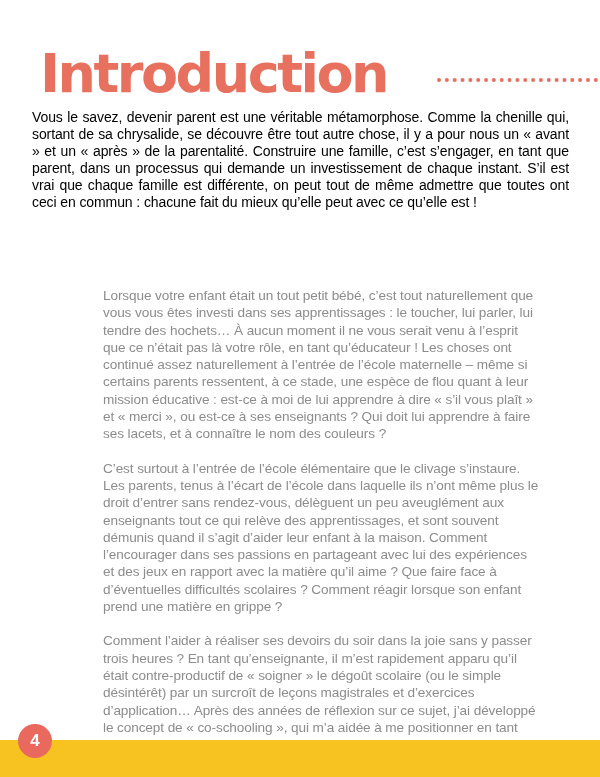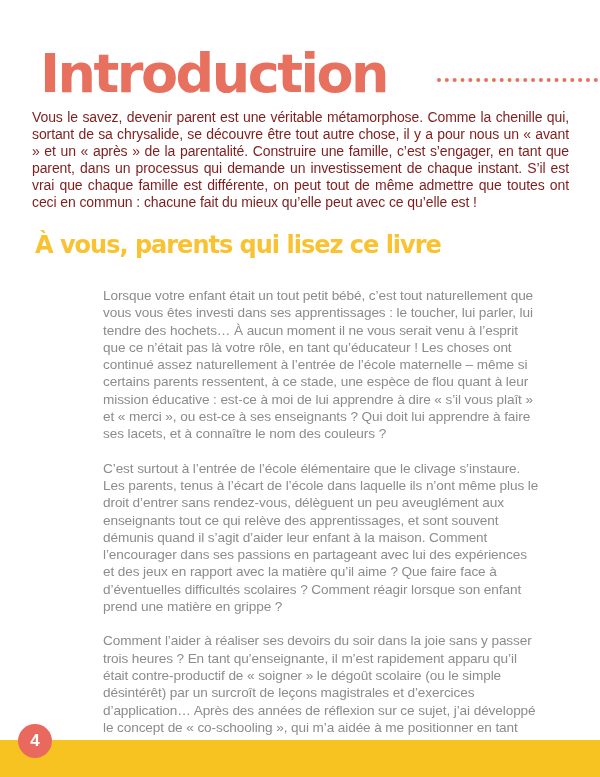--- a/index.html
+++ b/index.html
@@ -35,21 +35,21 @@
   }
   .intro {
     position: absolute;
     left: 32px; top: 109px;
     width: 537px;
     margin: 0;
     text-align: justify;
     font-size: 14px;
     line-height: 16.9px;
     letter-spacing: -0.1px;
-    color: #7f1d1d;
+    color: #000000;
   }
   .section-heading {
     position: absolute;
     left: 35px; top: 231px;
     margin: 0;
     font-family: "DejaVu Sans", sans-serif;
     font-size: 24px;
     font-weight: bold;
     letter-spacing: -1px;
     color: #F9C231;
@@ -89,21 +89,20 @@
 <body>
 
 <div class="page">
 
   <h1 class="title">Introduction</h1>
 
   <div class="dotted-leader"></div>
 
   <p class="intro">Vous le savez, devenir parent est une véritable métamorphose. Comme la chenille qui, sortant de sa chrysalide, se découvre être tout autre chose, il y a pour nous un « avant » et un « après » de la parentalité. Construire une famille, c’est s’engager, en tant que parent, dans un processus qui demande un investissement de chaque instant. S’il est vrai que chaque famille est différente, on peut tout de même admettre que toutes ont ceci en commun : chacune fait du mieux qu’elle peut avec ce qu’elle est !</p>
 
-  <h2 class="section-heading">À vous, parents qui lisez ce livre</h2>
 
   <div class="body-block">
     <p>Lorsque votre enfant était un tout petit bébé, c’est tout naturellement que vous vous êtes investi dans ses apprentissages : le toucher, lui parler, lui tendre des hochets… À aucun moment il ne vous serait venu à l’esprit que ce n’était pas là votre rôle, en tant qu’éducateur ! Les choses ont continué assez naturellement à l’entrée de l’école maternelle – même si certains parents ressentent, à ce stade, une espèce de flou quant à leur mission éducative : est-ce à moi de lui apprendre à dire « s’il vous plaît » et « merci », ou est-ce à ses enseignants ? Qui doit lui apprendre à faire ses lacets, et à connaître le nom des couleurs ?</p>
     <p>C’est surtout à l’entrée de l’école élémentaire que le clivage s’instaure. Les parents, tenus à l’écart de l’école dans laquelle ils n’ont même plus le droit d’entrer sans rendez-vous, délèguent un peu aveuglément aux enseignants tout ce qui relève des apprentissages, et sont souvent démunis quand il s’agit d’aider leur enfant à la maison. Comment l’encourager dans ses passions en partageant avec lui des expériences et des jeux en rapport avec la matière qu’il aime ? Que faire face à d’éventuelles difficultés scolaires ? Comment réagir lorsque son enfant prend une matière en grippe ?</p>
     <p>Comment l’aider à réaliser ses devoirs du soir dans la joie sans y passer trois heures ? En tant qu’enseignante, il m’est rapidement apparu qu’il était contre-productif de « soigner » le dégoût scolaire (ou le simple désintérêt) par un surcroît de leçons magistrales et d’exercices d’application… Après des années de réflexion sur ce sujet, j’ai développé le concept de « co-schooling », qui m’a aidée à me positionner en tant que maman d’enfants scolarisés. C’est la solution : s’amuser avec les savoirs, jouer à les moduler et à les intégrer à notre vie de tous les jours,</p>
   </div>
 
   <div class="footer-bar"></div>
 
   <div class="page-badge">

